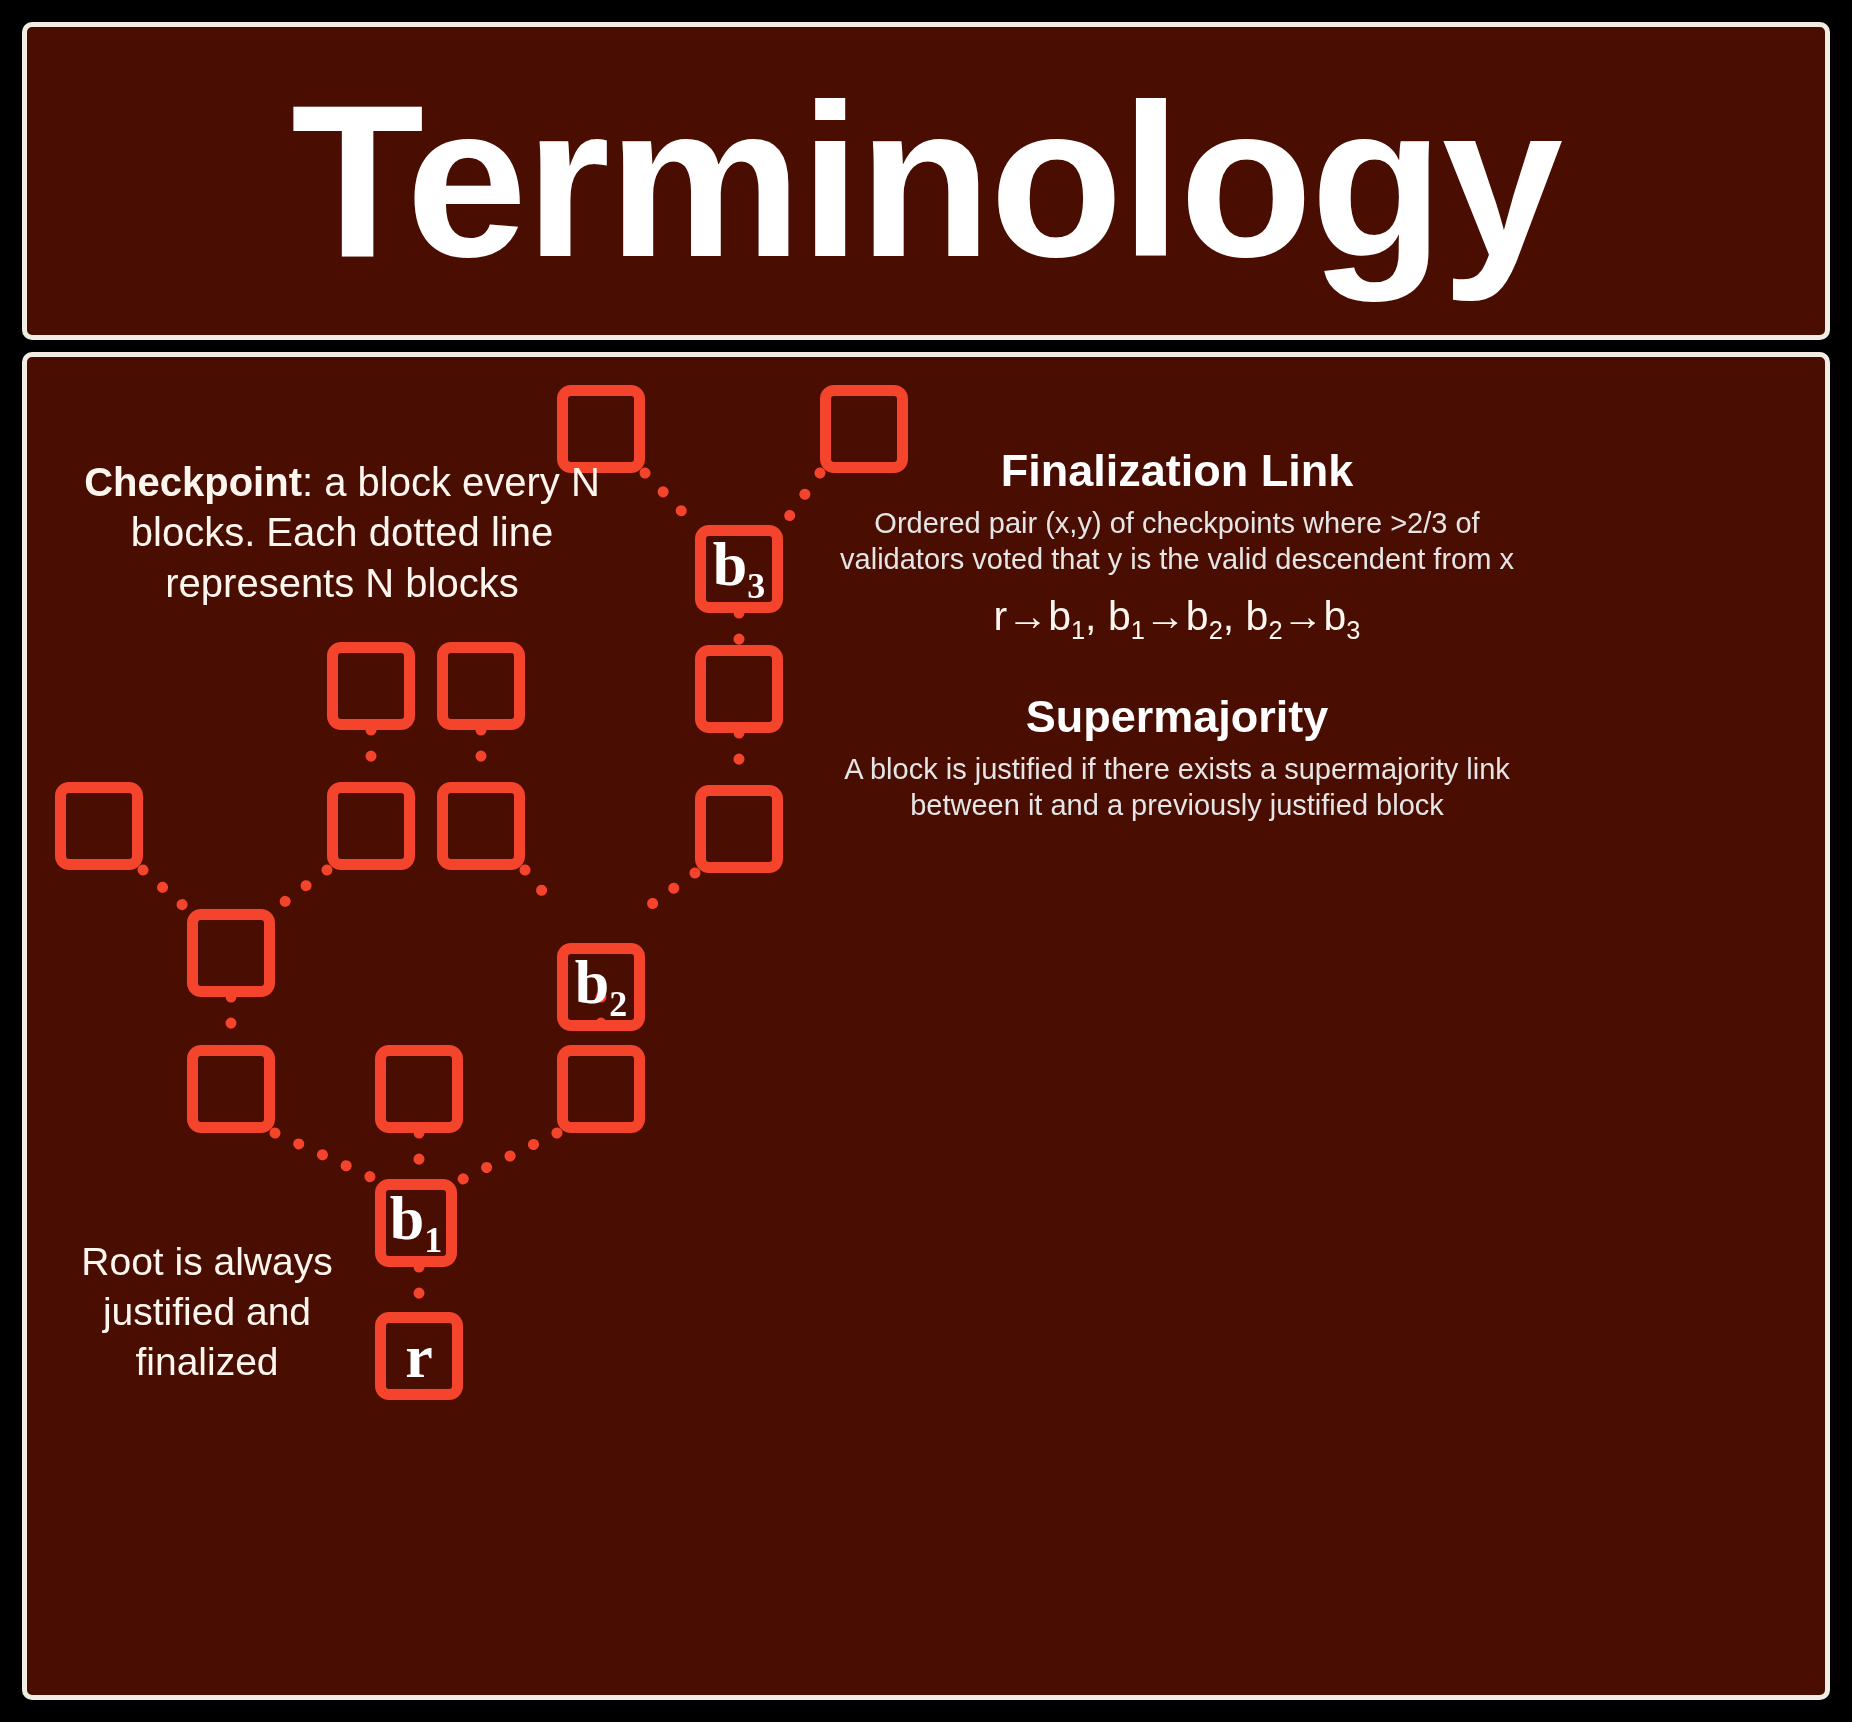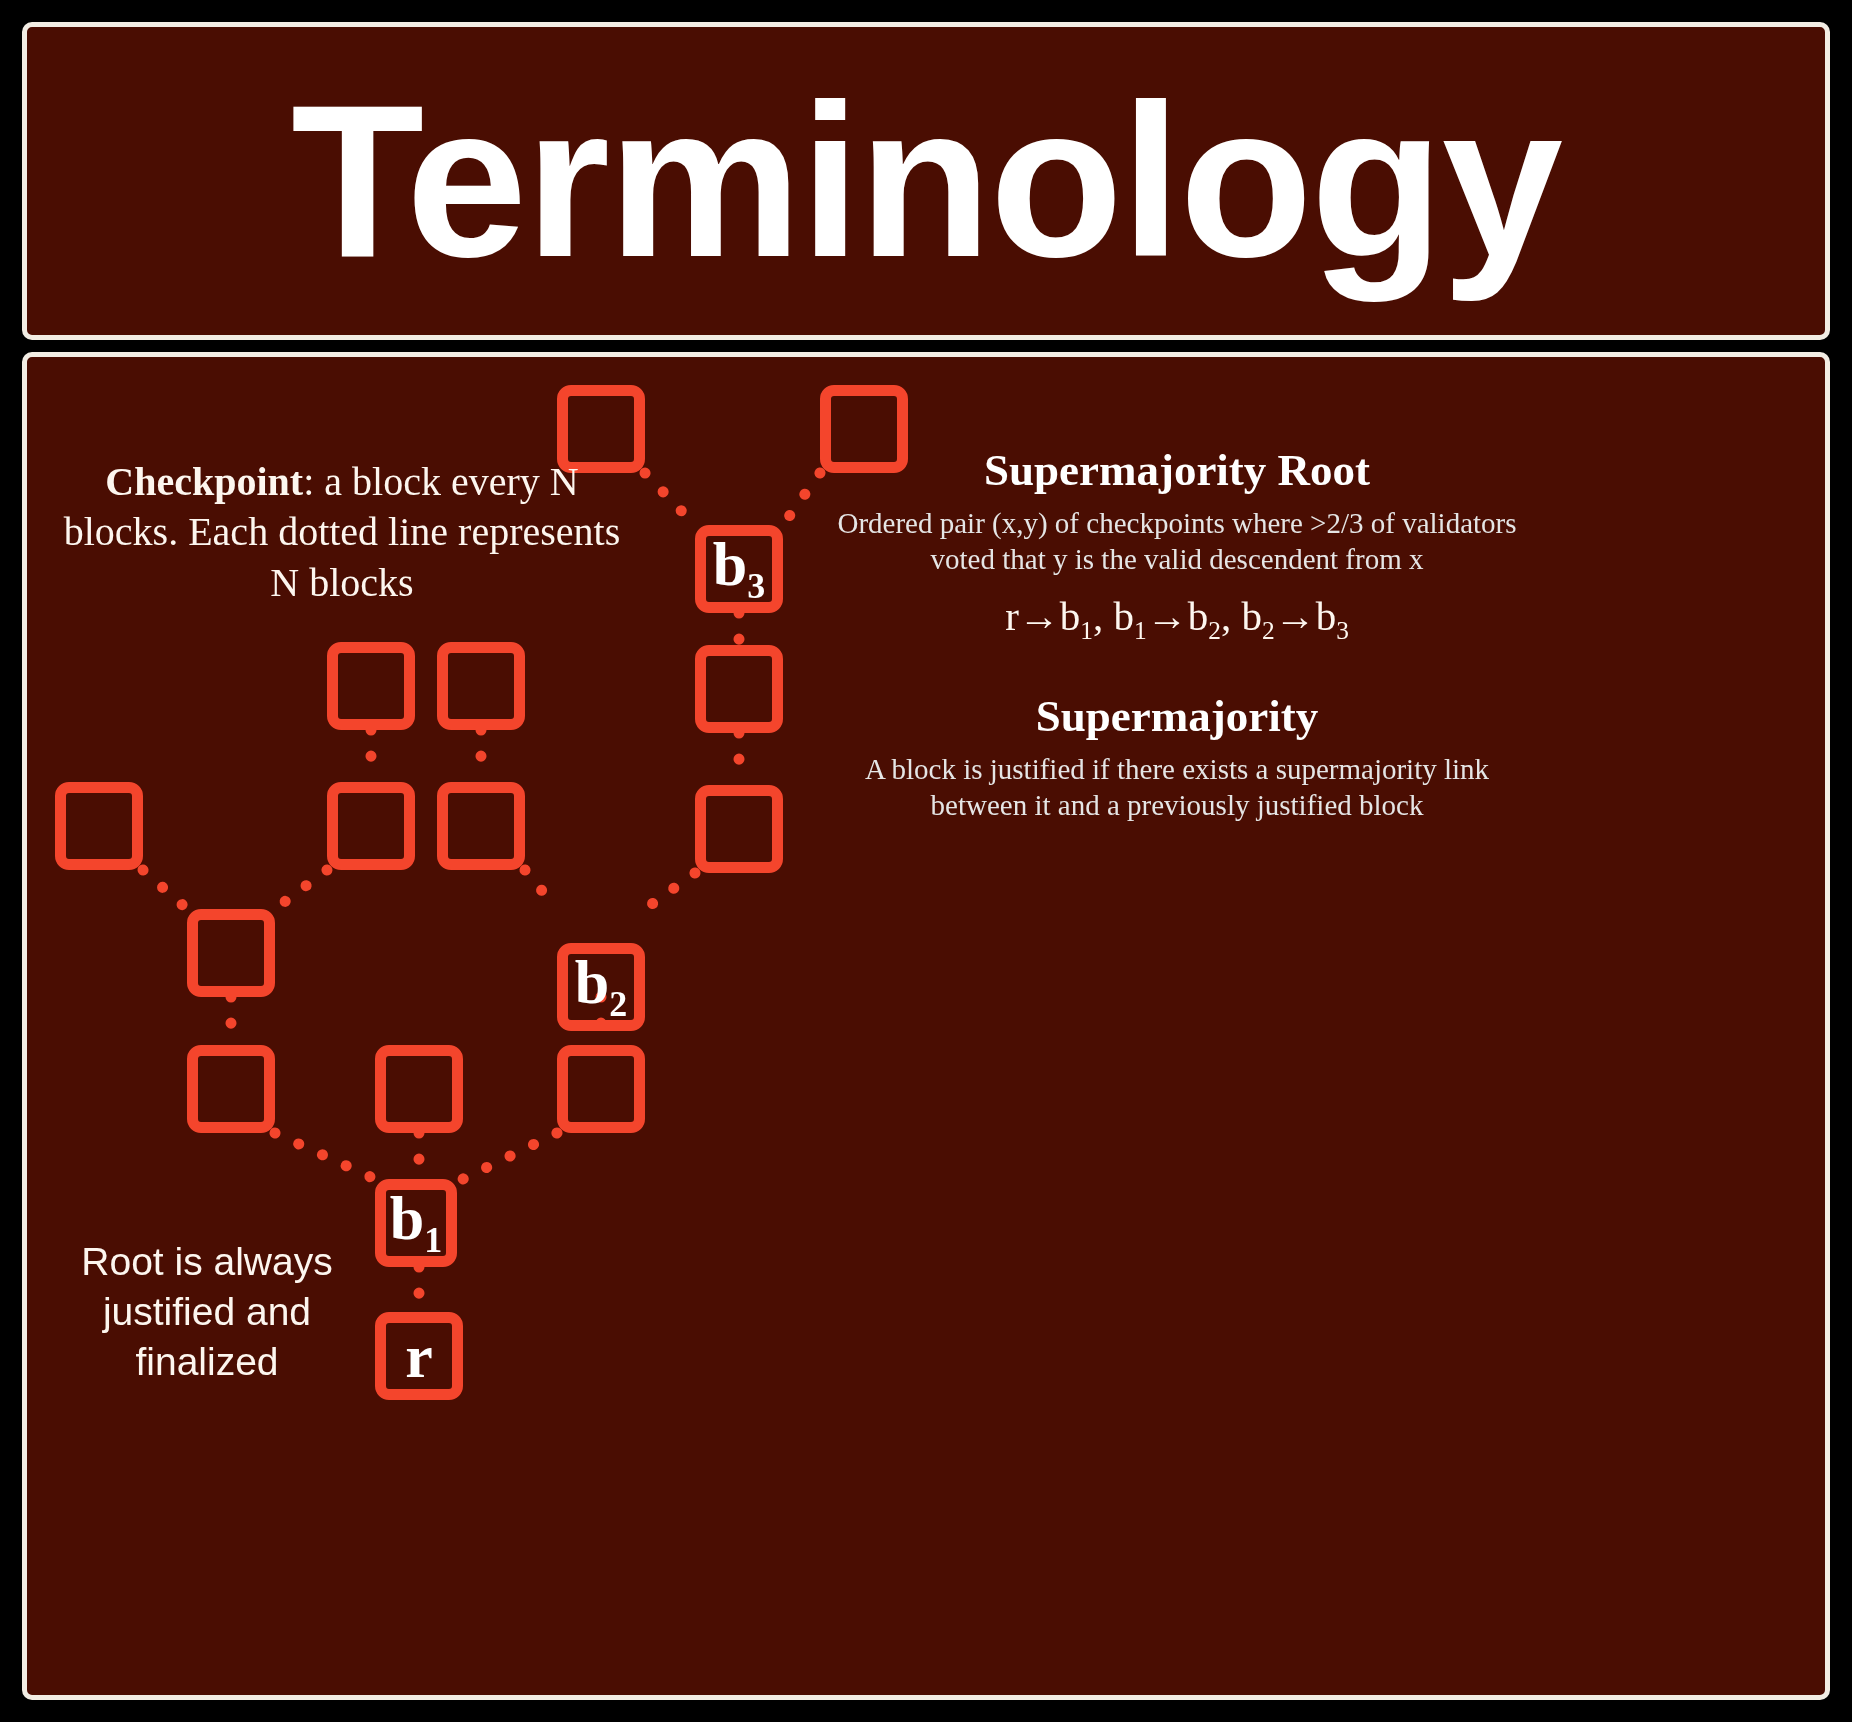--- a/index.html
+++ b/index.html
@@ -15,21 +15,21 @@
   #body-frame{left:22px;top:352px;width:1808px;height:1348px;}
 
   #title-text{
     position:absolute;left:0;right:0;top:50%;transform:translateY(-50%);
     text-align:center;color:#FFFFFF;font-weight:bold;
     font-size:218px;line-height:1.0;letter-spacing:-2px;
     font-family:"Liberation Sans","DejaVu Sans",sans-serif;
   }
 
   
-  .col{position:absolute;color:#FDF6EF;text-align:center;font-family:Liberation Serif, serif;}
+  .col{position:absolute;color:#FDF6EF;text-align:center;}
   #left-col{left:30px;top:100px;width:570px;font-size:40px;line-height:1.26;}
   #left-col .lead{font-weight:bold;}
   #left-foot{position:absolute;left:30px;top:880px;width:300px;font-size:39px;
              line-height:1.28;text-align:center;color:#FDF6EF;}
 
   #right-col{left:800px;top:88px;width:700px;}
   .sec-head{font-weight:bold;font-size:45px;line-height:1.15;margin:0 0 8px 0;color:#FFFFFF;}
   .sec-body{font-size:29px;line-height:1.26;color:#e5e5e5;margin:0;}
   .sec{margin-bottom:44px;}
   .formula{font-size:41px;line-height:1.3;margin-top:12px;color:#FDF6EF;}
@@ -103,21 +103,21 @@
 
     <div id="left-col" class="col">
       <span class="lead">Checkpoint</span><span>: a block every N blocks. Each dotted line represents N blocks</span>
     </div>
 
     <div id="left-foot">Root is always justified and finalized</div>
 
     <div id="right-col" class="col">
 
       <div class="sec">
-        <div class="sec-head">Supermajority Root</div>
+        <div class="sec-head">Finalization Link</div>
         <div class="sec-body">Ordered pair (x,y) of checkpoints where &gt;2/3 of validators voted that y is the valid descendent from x</div>
         <div class="formula">r→b<sub>1</sub>, b<sub>1</sub>→b<sub>2</sub>, b<sub>2</sub>→b<sub>3</sub></div>
       </div>
 
       <div class="sec">
         <div class="sec-head">Supermajority</div>
         <div class="sec-body">A block is justified if there exists a supermajority link between it and a previously justified block</div>
       </div>
 
 

